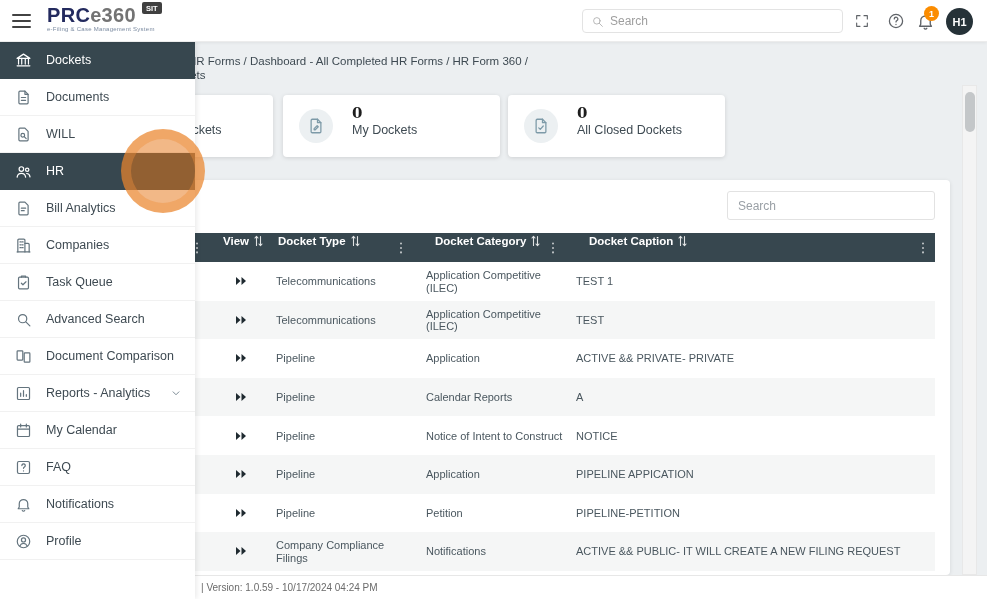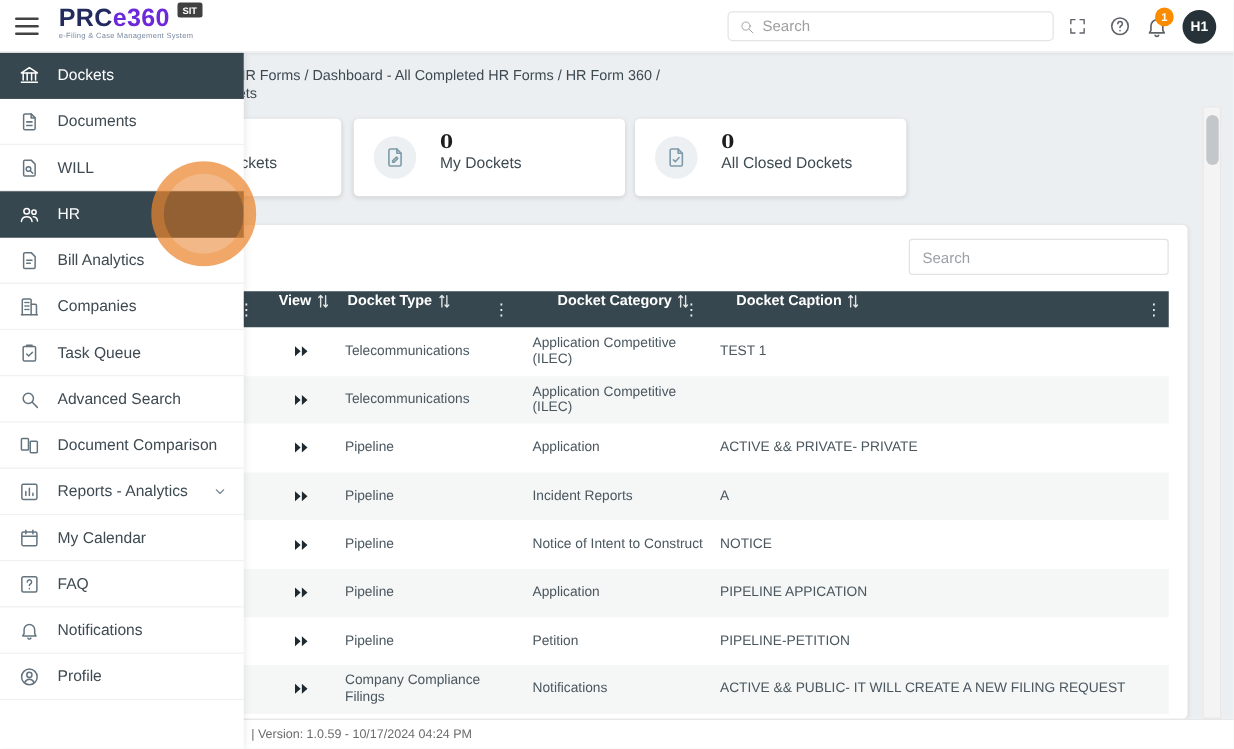--- a/index.html
+++ b/index.html
@@ -9,21 +9,21 @@
   .ic-thin{stroke-width:1.1}
   .ff{fill:currentColor;stroke:none;display:block}
 
   
   .topbar{position:absolute;left:0;top:0;right:0;height:42px;background:#fff;z-index:30;border-bottom:1px solid #ececec;box-shadow:0 1px 3px rgba(0,0,0,.06)}
   .burger{position:absolute;left:12px;top:14px;width:19px;height:14px;display:flex;flex-direction:column;justify-content:space-between;cursor:pointer}
   .burger i{display:block;height:2.2px;background:#424242;border-radius:1px}
   .logo{position:absolute;left:47px;top:4px;cursor:pointer}
   .brand{font-size:20px;font-weight:bold;line-height:22px;letter-spacing:.3px}
   .brand .prc{color:#232a5e}
-  .brand .e360{color:#6d28d9}
+  .brand .e360{color:#737373}
   .tagline{font-size:6px;color:#7a8aa0;letter-spacing:.25px}
   .sit{position:absolute;left:142px;top:2px;background:#404040;color:#fff;font-size:7.5px;font-weight:bold;padding:1.5px 4px;border-radius:2px;z-index:31}
   .hsearch{position:absolute;left:582px;top:9px;width:261px;height:24px;border:1px solid #e3e3e3;border-radius:4px;background:#fff;display:flex;align-items:center;padding:0 8px;gap:6px;color:#8a8a8a}
   .hsearch input{border:0;outline:0;flex:1;font-size:12px;font-family:inherit;color:#333;background:transparent}
   .hsearch input::placeholder{color:#9e9e9e}
   .hicon{position:absolute;color:#5f6368;cursor:pointer}
   .badge{position:absolute;left:924px;top:6px;width:15px;height:15px;border-radius:50%;background:#fb8c00;color:#fff;font-size:9px;font-weight:bold;display:flex;align-items:center;justify-content:center;z-index:32}
   .avatar{position:absolute;left:946px;top:8px;width:27px;height:27px;border-radius:50%;background:#263238;color:#fff;font-size:11px;font-weight:bold;display:flex;align-items:center;justify-content:center;cursor:pointer}
 
   
@@ -40,21 +40,21 @@
 
   
   .panel{position:absolute;left:60px;top:180px;width:890px;height:395px;background:#fff;border-radius:4px;box-shadow:0 1px 4px rgba(0,0,0,.1);z-index:2}
   .tsearch{position:absolute;left:667px;top:11px;width:208px;height:29px;border:1px solid #e2e2e2;border-radius:3px;background:#fff;display:flex;align-items:center;padding:0 10px}
   .tsearch input{border:0;outline:0;width:100%;font-size:12px;font-family:inherit;color:#333}
   .tsearch input::placeholder{color:#9aa0a6}
   .thead{position:absolute;left:0;top:53px;width:875px;height:29px;background:#37474f;color:#fff}
   .th{position:absolute;top:0;height:15px;display:flex;align-items:center;gap:5px;font-size:11.5px;font-weight:bold;cursor:pointer;white-space:nowrap}
   .th .sort{opacity:.85}
   .kebab{position:absolute;top:0;height:29px;width:10px;display:flex;align-items:center;justify-content:center;color:rgba(255,255,255,.9);font-size:13px;cursor:pointer}
-  .th-view{left:163px}.th-type{left:218px}.th-cat{left:386px}.th-cap{left:529px}
+  .th-view{left:163px}.th-type{left:218px}.th-cat{left:375px}.th-cap{left:529px}
   .k1{left:132px}.k2{left:336px}.k3{left:488px}.k4{left:858px}
   .tbody{position:absolute;left:0;top:82px;width:875px}
   .tr{position:relative;width:100%;height:38.6px;background:#fff}
   .tr:nth-child(even){background:#f5f6f6}
   .td{position:absolute;top:50%;transform:translateY(-50%);font-size:11px;color:#4a575f;line-height:12.5px}
   .viewbtn{position:absolute;left:168px;top:50%;transform:translateY(-50%);width:26px;height:18px;display:flex;align-items:center;justify-content:center;background:none;border:0;color:#1f2a30;cursor:pointer}
   .td-type{left:216px;width:142px}
   .td-cat{left:366px;width:142px}
   .td-cap{left:516px;width:356px}
 
@@ -167,39 +167,40 @@
       <div class="td td-cap">TEST 1</div>
     </div>
     <div class="tr">
       <button class="viewbtn">
           <svg class="ff" width="12" height="10" viewBox="0 0 24 18">
             <path fill="currentColor" stroke="none" d="M2 1v16l9-8-9-8zm11 0v16l9-8-9-8z"></path>
           </svg>
         </button>
       <div class="td td-type">Telecommunications</div>
       <div class="td td-cat">Application Competitive (ILEC)</div>
+      <div class="td td-cap">TEST</div>
     </div>
     <div class="tr">
       <button class="viewbtn">
           <svg class="ff" width="12" height="10" viewBox="0 0 24 18">
             <path fill="currentColor" stroke="none" d="M2 1v16l9-8-9-8zm11 0v16l9-8-9-8z"></path>
           </svg>
         </button>
       <div class="td td-type">Pipeline</div>
       <div class="td td-cat">Application</div>
       <div class="td td-cap">ACTIVE &amp;&amp; PRIVATE- PRIVATE</div>
     </div>
     <div class="tr">
       <button class="viewbtn">
           <svg class="ff" width="12" height="10" viewBox="0 0 24 18">
             <path fill="currentColor" stroke="none" d="M2 1v16l9-8-9-8zm11 0v16l9-8-9-8z"></path>
           </svg>
         </button>
       <div class="td td-type">Pipeline</div>
-      <div class="td td-cat">Incident Reports</div>
+      <div class="td td-cat">Calendar Reports</div>
       <div class="td td-cap">A</div>
     </div>
     <div class="tr">
       <button class="viewbtn">
           <svg class="ff" width="12" height="10" viewBox="0 0 24 18">
             <path fill="currentColor" stroke="none" d="M2 1v16l9-8-9-8zm11 0v16l9-8-9-8z"></path>
           </svg>
         </button>
       <div class="td td-type">Pipeline</div>
       <div class="td td-cat">Notice of Intent to Construct</div>

